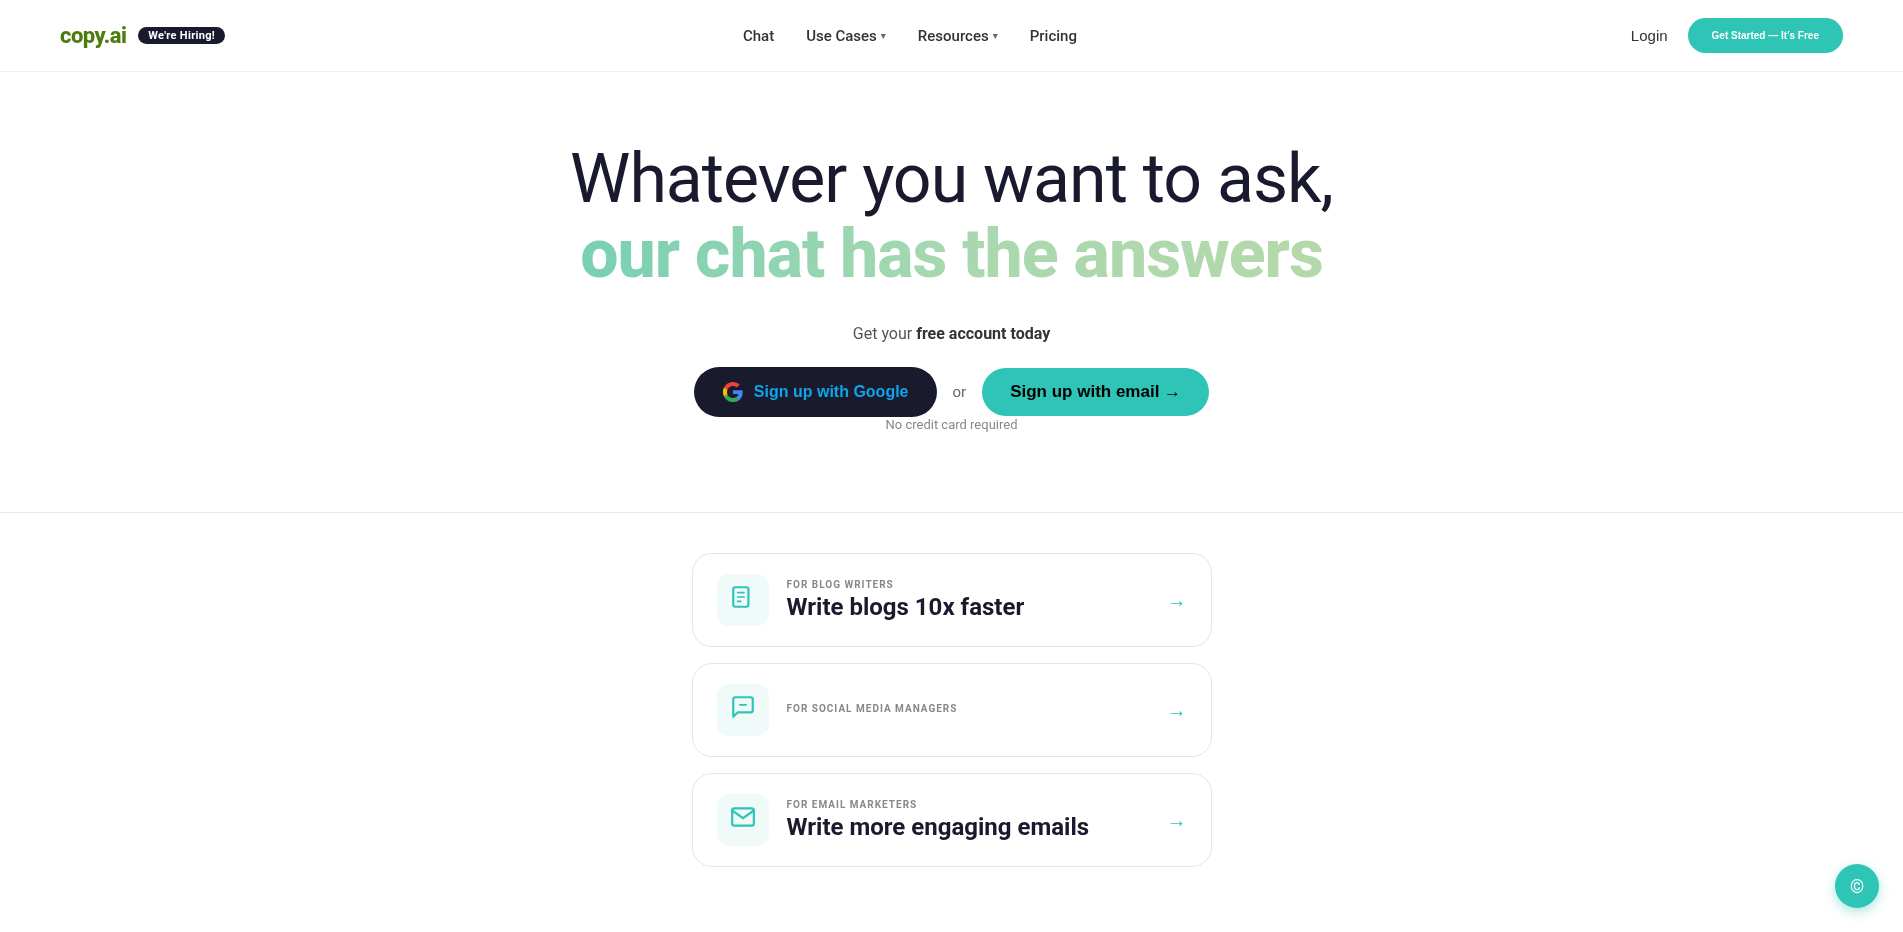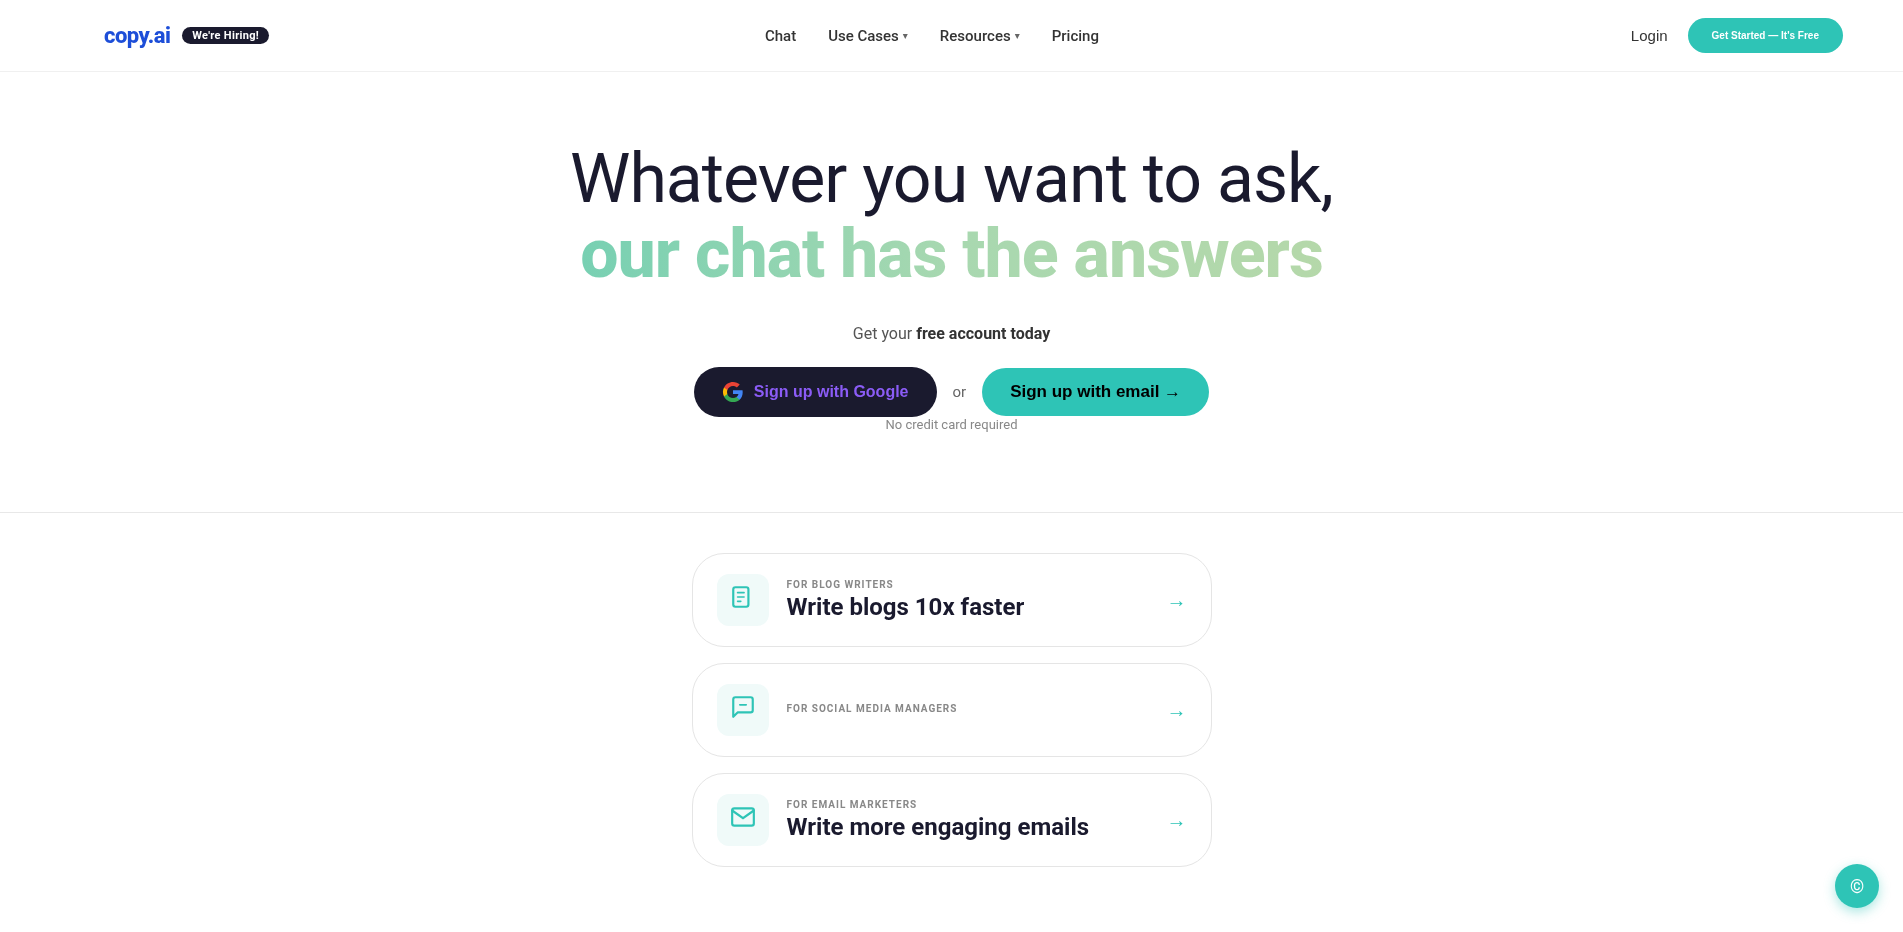--- a/index.html
+++ b/index.html
@@ -30,23 +30,22 @@
       gap: 12px;
     }
     .logo {
       display: flex;
       align-items: center;
       gap: 8px;
     }
     .logo-text {
       font-size: 22px;
       font-weight: 800;
-      color: #1d4ed8;
+      color: #4d7c0f;
       letter-spacing: -0.5px;
-      margin-left: 44px;
     }
     .hiring-badge {
       background: #1a1a2e;
       color: #fff;
       font-size: 11px;
       font-weight: 700;
       padding: 2px 10px;
       border-radius: 20px;
       letter-spacing: 0.3px;
     }
@@ -132,21 +131,21 @@
       align-items: center;
       justify-content: center;
       gap: 16px;
       margin-top: 24px;
     }
     .google-btn {
       display: flex;
       align-items: center;
       gap: 10px;
       background: #1a1a2e;
-      color: #8b5cf6;
+      color: #0ea5e9;
       border: none;
       border-radius: 50px;
       padding: 14px 28px;
       font-size: 16px;
       font-weight: 600;
       cursor: pointer;
     }
     .google-icon {
       width: 22px;
       height: 22px;
@@ -186,21 +185,21 @@
     .cards-section {
       display: flex;
       flex-direction: column;
       align-items: center;
       gap: 16px;
       padding: 0 20px 60px;
     }
     .use-case-card {
       background: #fff;
       border: 1.5px solid #e5e5e5;
-      border-radius: 32px;
+      border-radius: 20px;
       width: 520px;
       padding: 20px 24px;
       display: flex;
       align-items: center;
       gap: 18px;
       cursor: pointer;
       transition: box-shadow 0.2s;
     }
     .card-icon-wrap {
       width: 52px;

